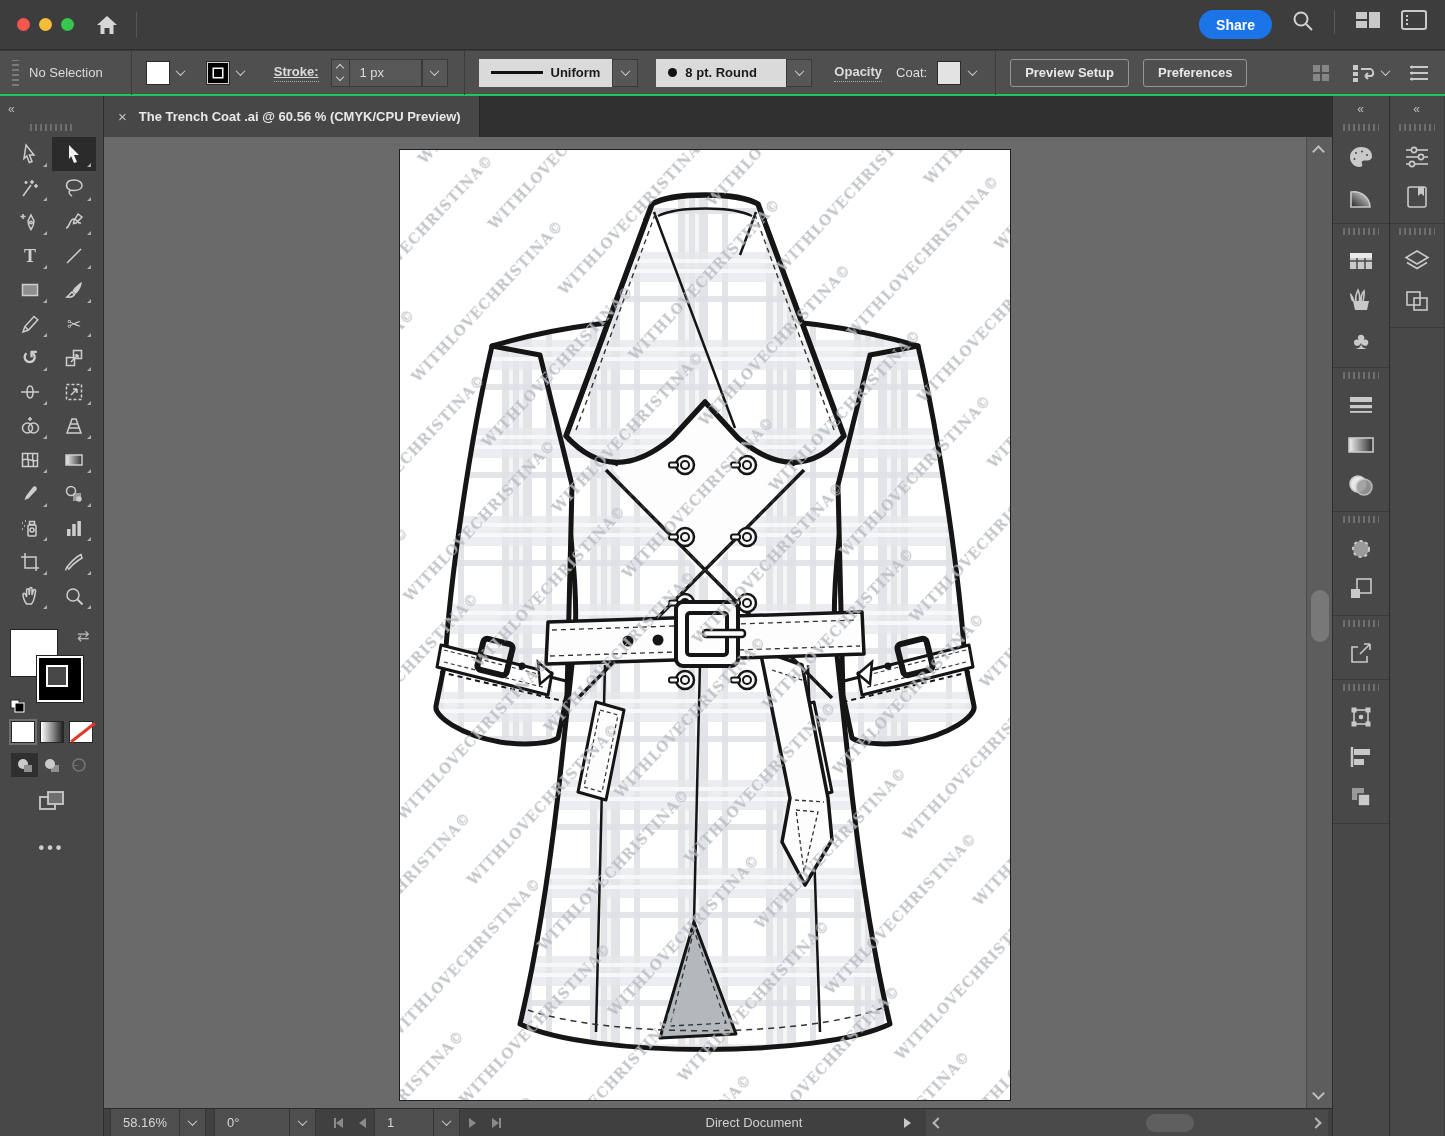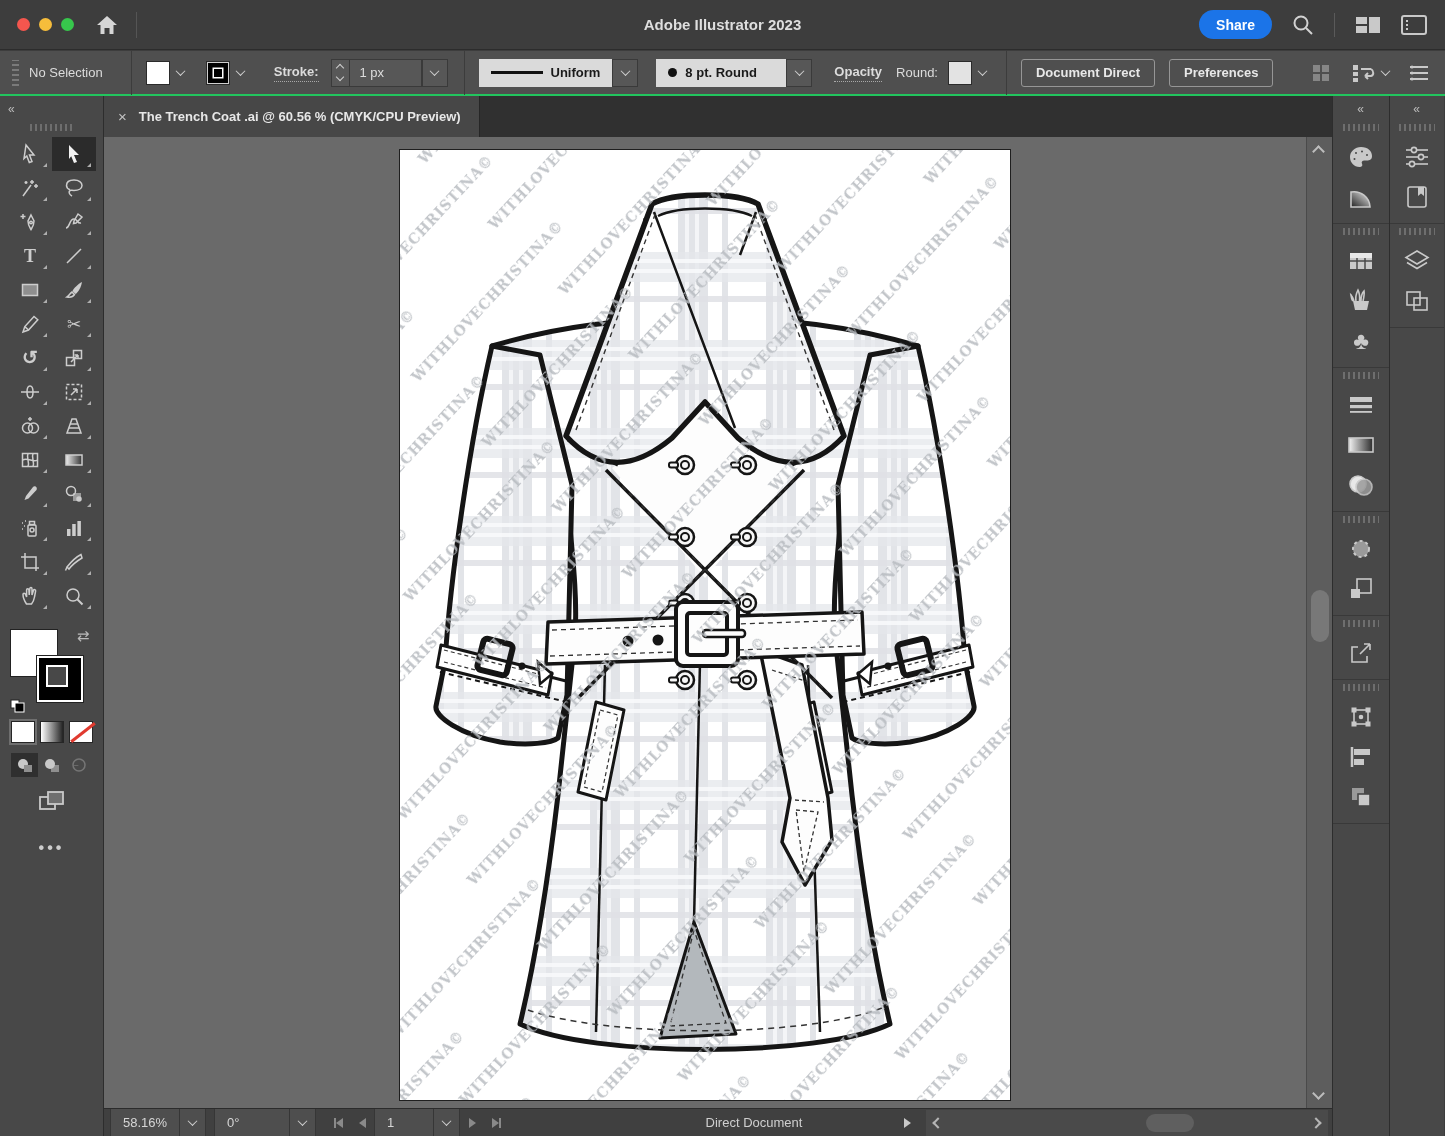--- a/index.html
+++ b/index.html
@@ -9,21 +9,21 @@
 
   
   .titlebar { position:absolute; left:0; top:0; width:100%; height:50px;
     background:#3d3d3d; border-bottom:1px solid #2c2c2c; display:flex; align-items:center; }
   .tl { width:13px; height:13px; border-radius:50%; margin-left:9px; }
   .tl.red{ background:#f5564e; margin-left:17px;} .tl.yel{ background:#f6bd3b;} .tl.grn{ background:#37c74c;}
   .home { margin-left:22px; display:flex; align-items:center; }
   .tb-div { width:1px; height:26px; background:#555; margin-left:18px; }
   .tb-title { position:absolute; left:0; right:0; text-align:center; color:#dedede;
     font-size:15px; font-weight:bold; pointer-events:none; }
-  .tb-right { margin-left:auto; display:flex; align-items:center; gap:20px; padding-right:18px; }
+  .tb-right { margin-left:auto; display:flex; gap:20px; padding-right:18px; }
   .share-btn { background:#1b74e8; color:#fff; font-size:14px; font-weight:bold;
     border:none; border-radius:15px; height:29px; padding:0 17px; display:flex; align-items:center; }
   .win-div { width:1px; height:24px; background:#5a5a5a; }
 
   
   .controlbar { position:absolute; left:0; top:51px; width:100%; height:45px;
     background:#4f4f4f; border-bottom:2px solid #22c55e; display:flex; align-items:center;
     color:#dcdcdc; font-size:13px; }
   .drag-dots-v { width:7px; height:26px; margin:0 10px 0 12px;
     background:repeating-linear-gradient(0deg,#7a7a7a 0 2px,transparent 2px 5px); }
@@ -150,21 +150,20 @@
   <div class="titlebar">
     <div class="tl red"></div>
     <div class="tl yel"></div>
     <div class="tl grn"></div>
     <div class="home">
       <svg width="22" height="20" viewBox="0 0 22 20">
           <path d="M11 1 L21 10 H17.5 V19 H13.5 V13 H8.5 V19 H4.5 V10 H1 Z" fill="#d6d6d6"></path>
         </svg>
     </div>
     <div class="tb-div"></div>
-    <div class="tb-title">Adobe Illustrator 2023</div>
     <div class="tb-right">
       <button class="share-btn">Share</button>
       <svg width="22" height="22" viewBox="0 0 22 22">
           <circle cx="9" cy="9" r="6.5" stroke="#d2d2d2" stroke-width="2" fill="none"></circle>
           <line x1="14" y1="14" x2="20" y2="20" stroke="#d2d2d2" stroke-width="2"></line>
         </svg>
       <div class="win-div"></div>
       <svg width="26" height="20" viewBox="0 0 26 20">
           <rect x="1" y="2" width="11" height="7" fill="#c9c9c9"></rect>
           <rect x="1" y="11" width="11" height="7" fill="#c9c9c9"></rect>
@@ -184,21 +183,21 @@
     <span style="margin-right:28px;">No Selection</span>
     <div class="cb-div"></div>
     <div class="swatch fill" style="margin-left:14px;"></div>
     <div class="chevbtn">
         <div class="chev"></div>
       </div>
     <div class="swatch stroke" style="margin-left:14px;"></div>
     <div class="chevbtn">
         <div class="chev"></div>
       </div>
-    <span class="dotted-label" style="margin-left:22px; font-weight:bold;">Stroke:</span>
+    <span class="dotted-label" style="margin-left:22px; font-weight:bold;text-decoration:underline;">Stroke:</span>
     <div class="stepper" style="margin-left:12px;">
         <div class="stp up"></div>
         <div class="stp dn"></div>
       </div>
     <div class="field">
         <span>1 px</span>
       </div>
     <div class="darkchev">
         <div class="chev"></div>
       </div>
@@ -211,27 +210,27 @@
         <div class="chev"></div>
       </div>
     <div class="lightdrop" style="margin-left:18px; min-width:130px;">
       <span class="dotglyph"></span>
       <span>8 pt. Round</span>
     </div>
     <div class="darkchev">
         <div class="chev"></div>
       </div>
     <span class="dotted-label" style="margin-left:22px; font-weight:bold;">Opacity</span>
-    <span style="margin-left:14px;">Round:</span>
+    <span style="margin-left:14px;">Coat:</span>
     <div class="swatch style" style="margin-left:10px;"></div>
     <div class="chevbtn">
         <div class="chev"></div>
       </div>
     <div class="cb-div" style="margin-left:12px;"></div>
-    <button class="cb-btn">Document Direct</button>
+    <button class="cb-btn">Preview Setup</button>
     <button class="cb-btn">Preferences</button>
     <div class="cb-right">
       <svg width="20" height="20" viewBox="0 0 20 20" opacity="0.45">
           <rect x="2" y="2" width="7" height="7" fill="#c9c9c9"></rect>
           <rect x="11" y="2" width="7" height="7" fill="#c9c9c9"></rect>
           <rect x="2" y="11" width="7" height="7" fill="#c9c9c9"></rect>
           <rect x="11" y="11" width="7" height="7" fill="#c9c9c9"></rect>
         </svg>
       <div style="display:flex; align-items:center; gap:7px;">
         <svg width="24" height="20" viewBox="0 0 24 20">

